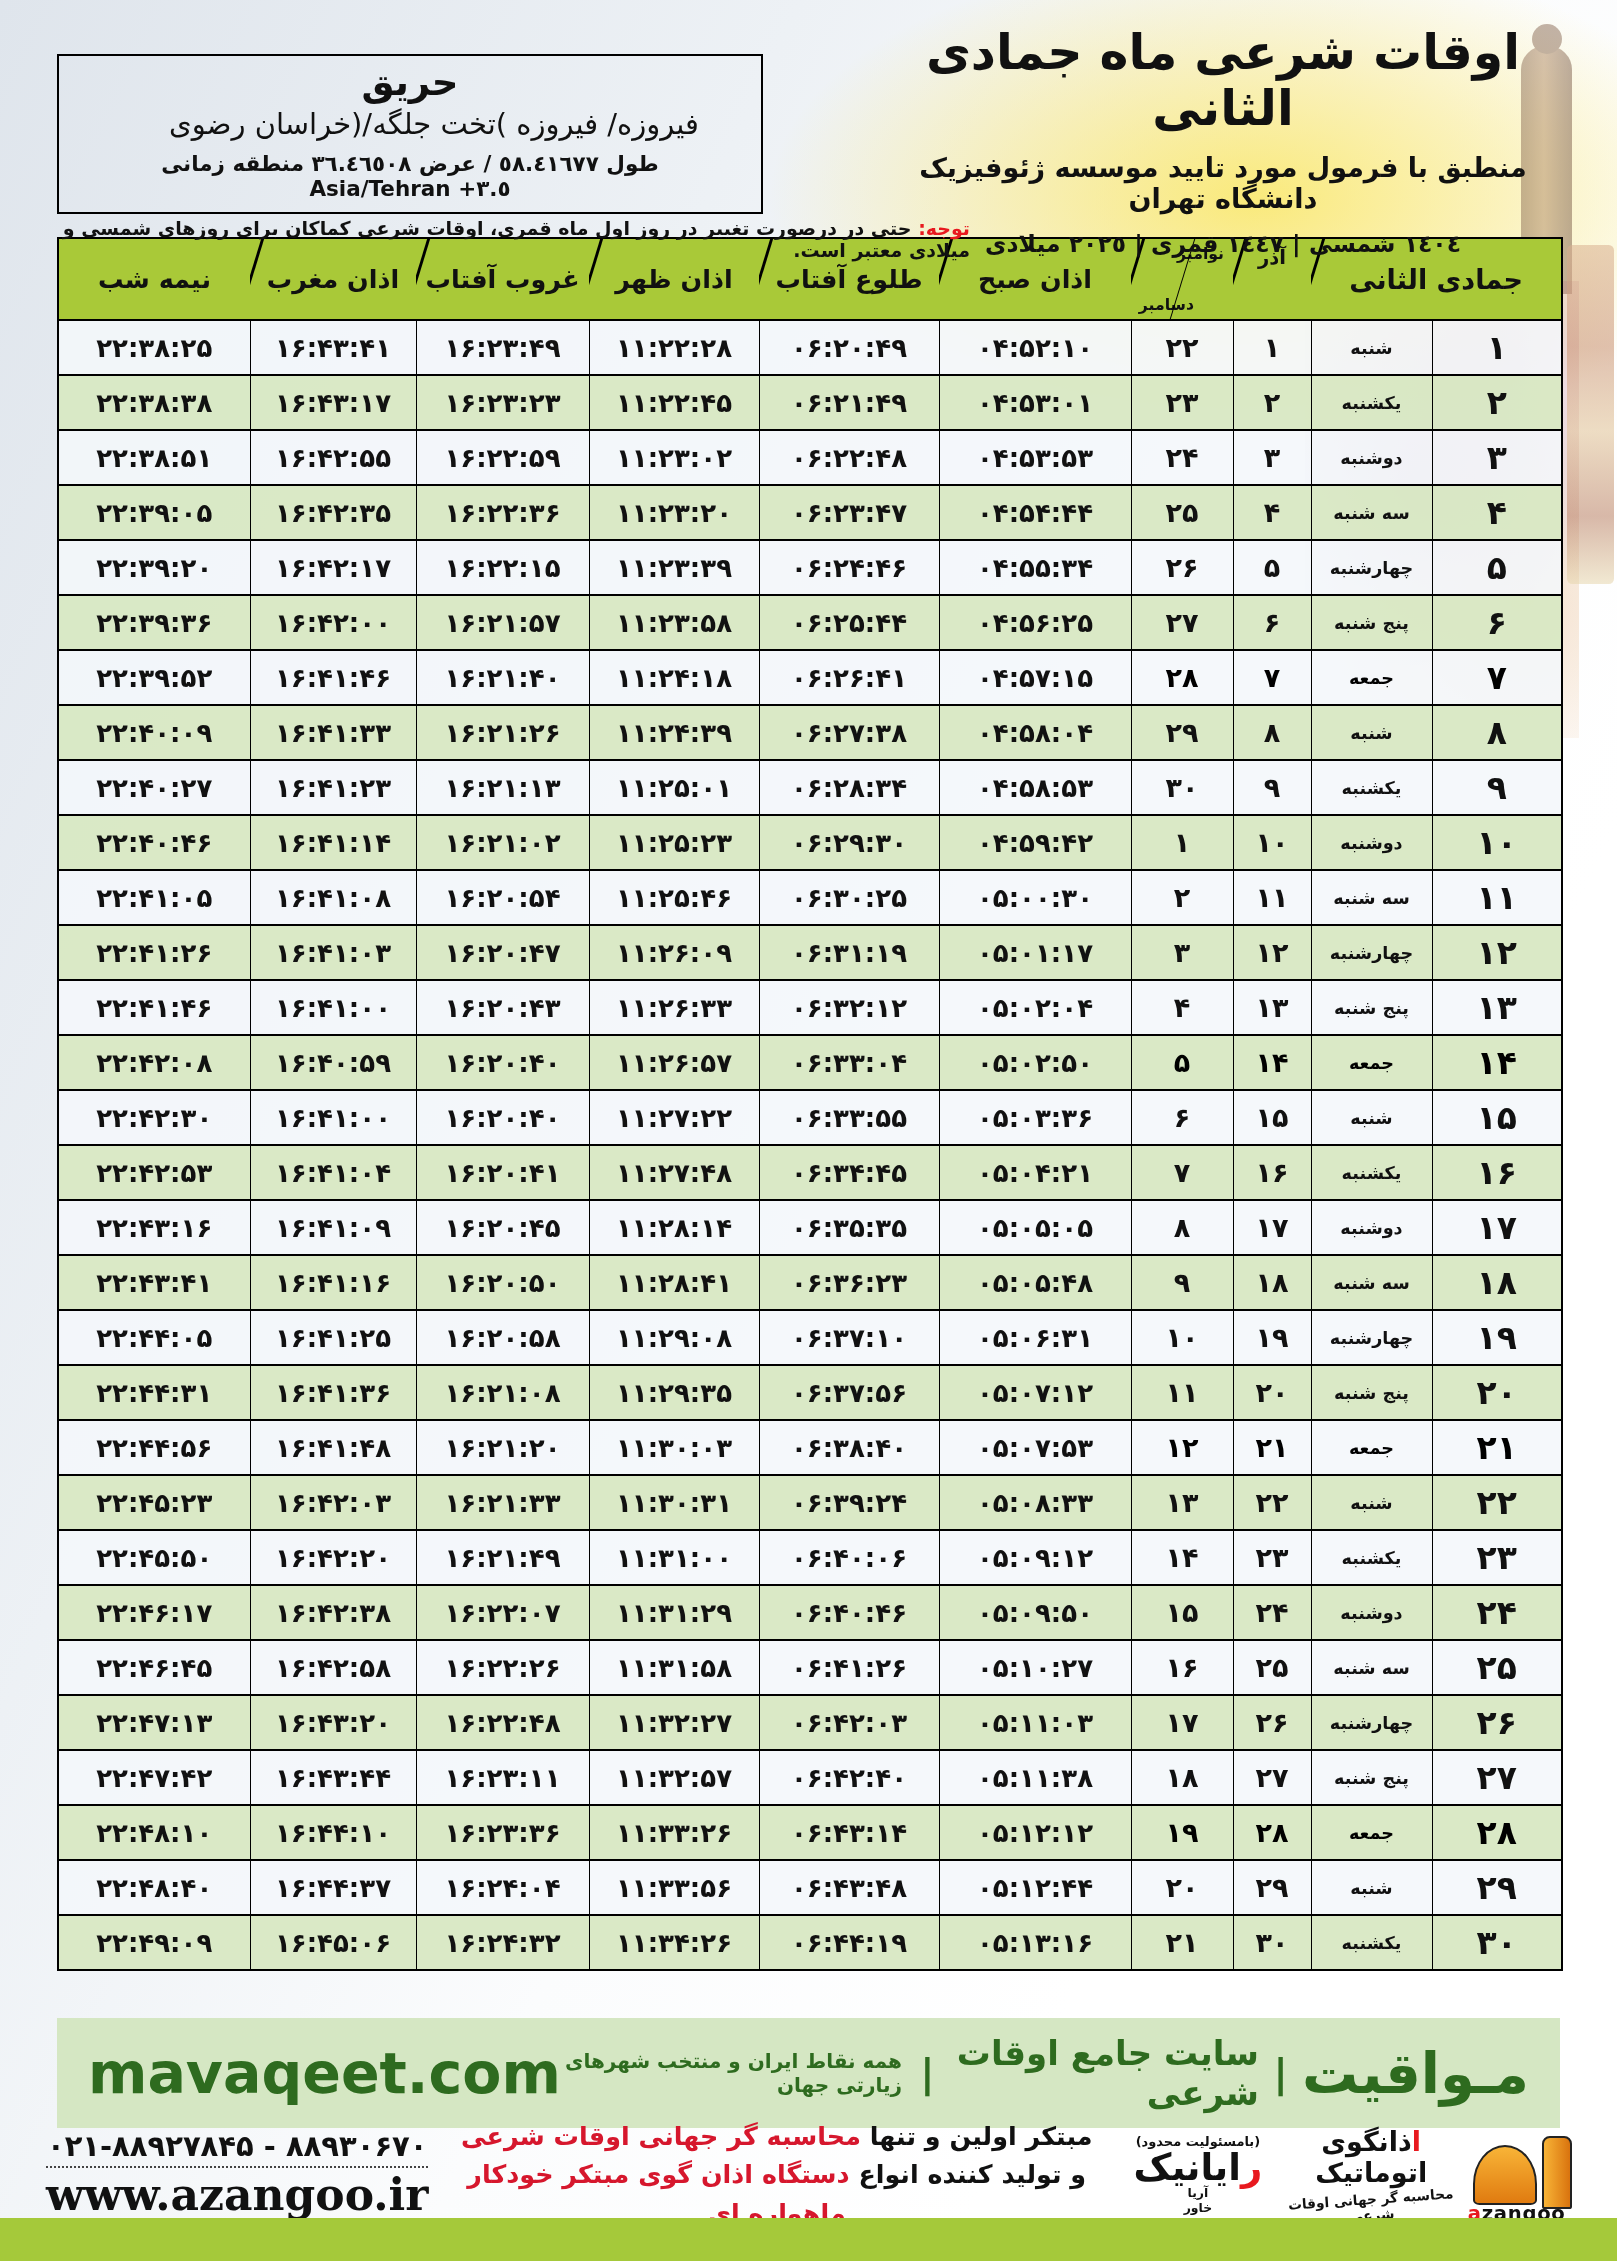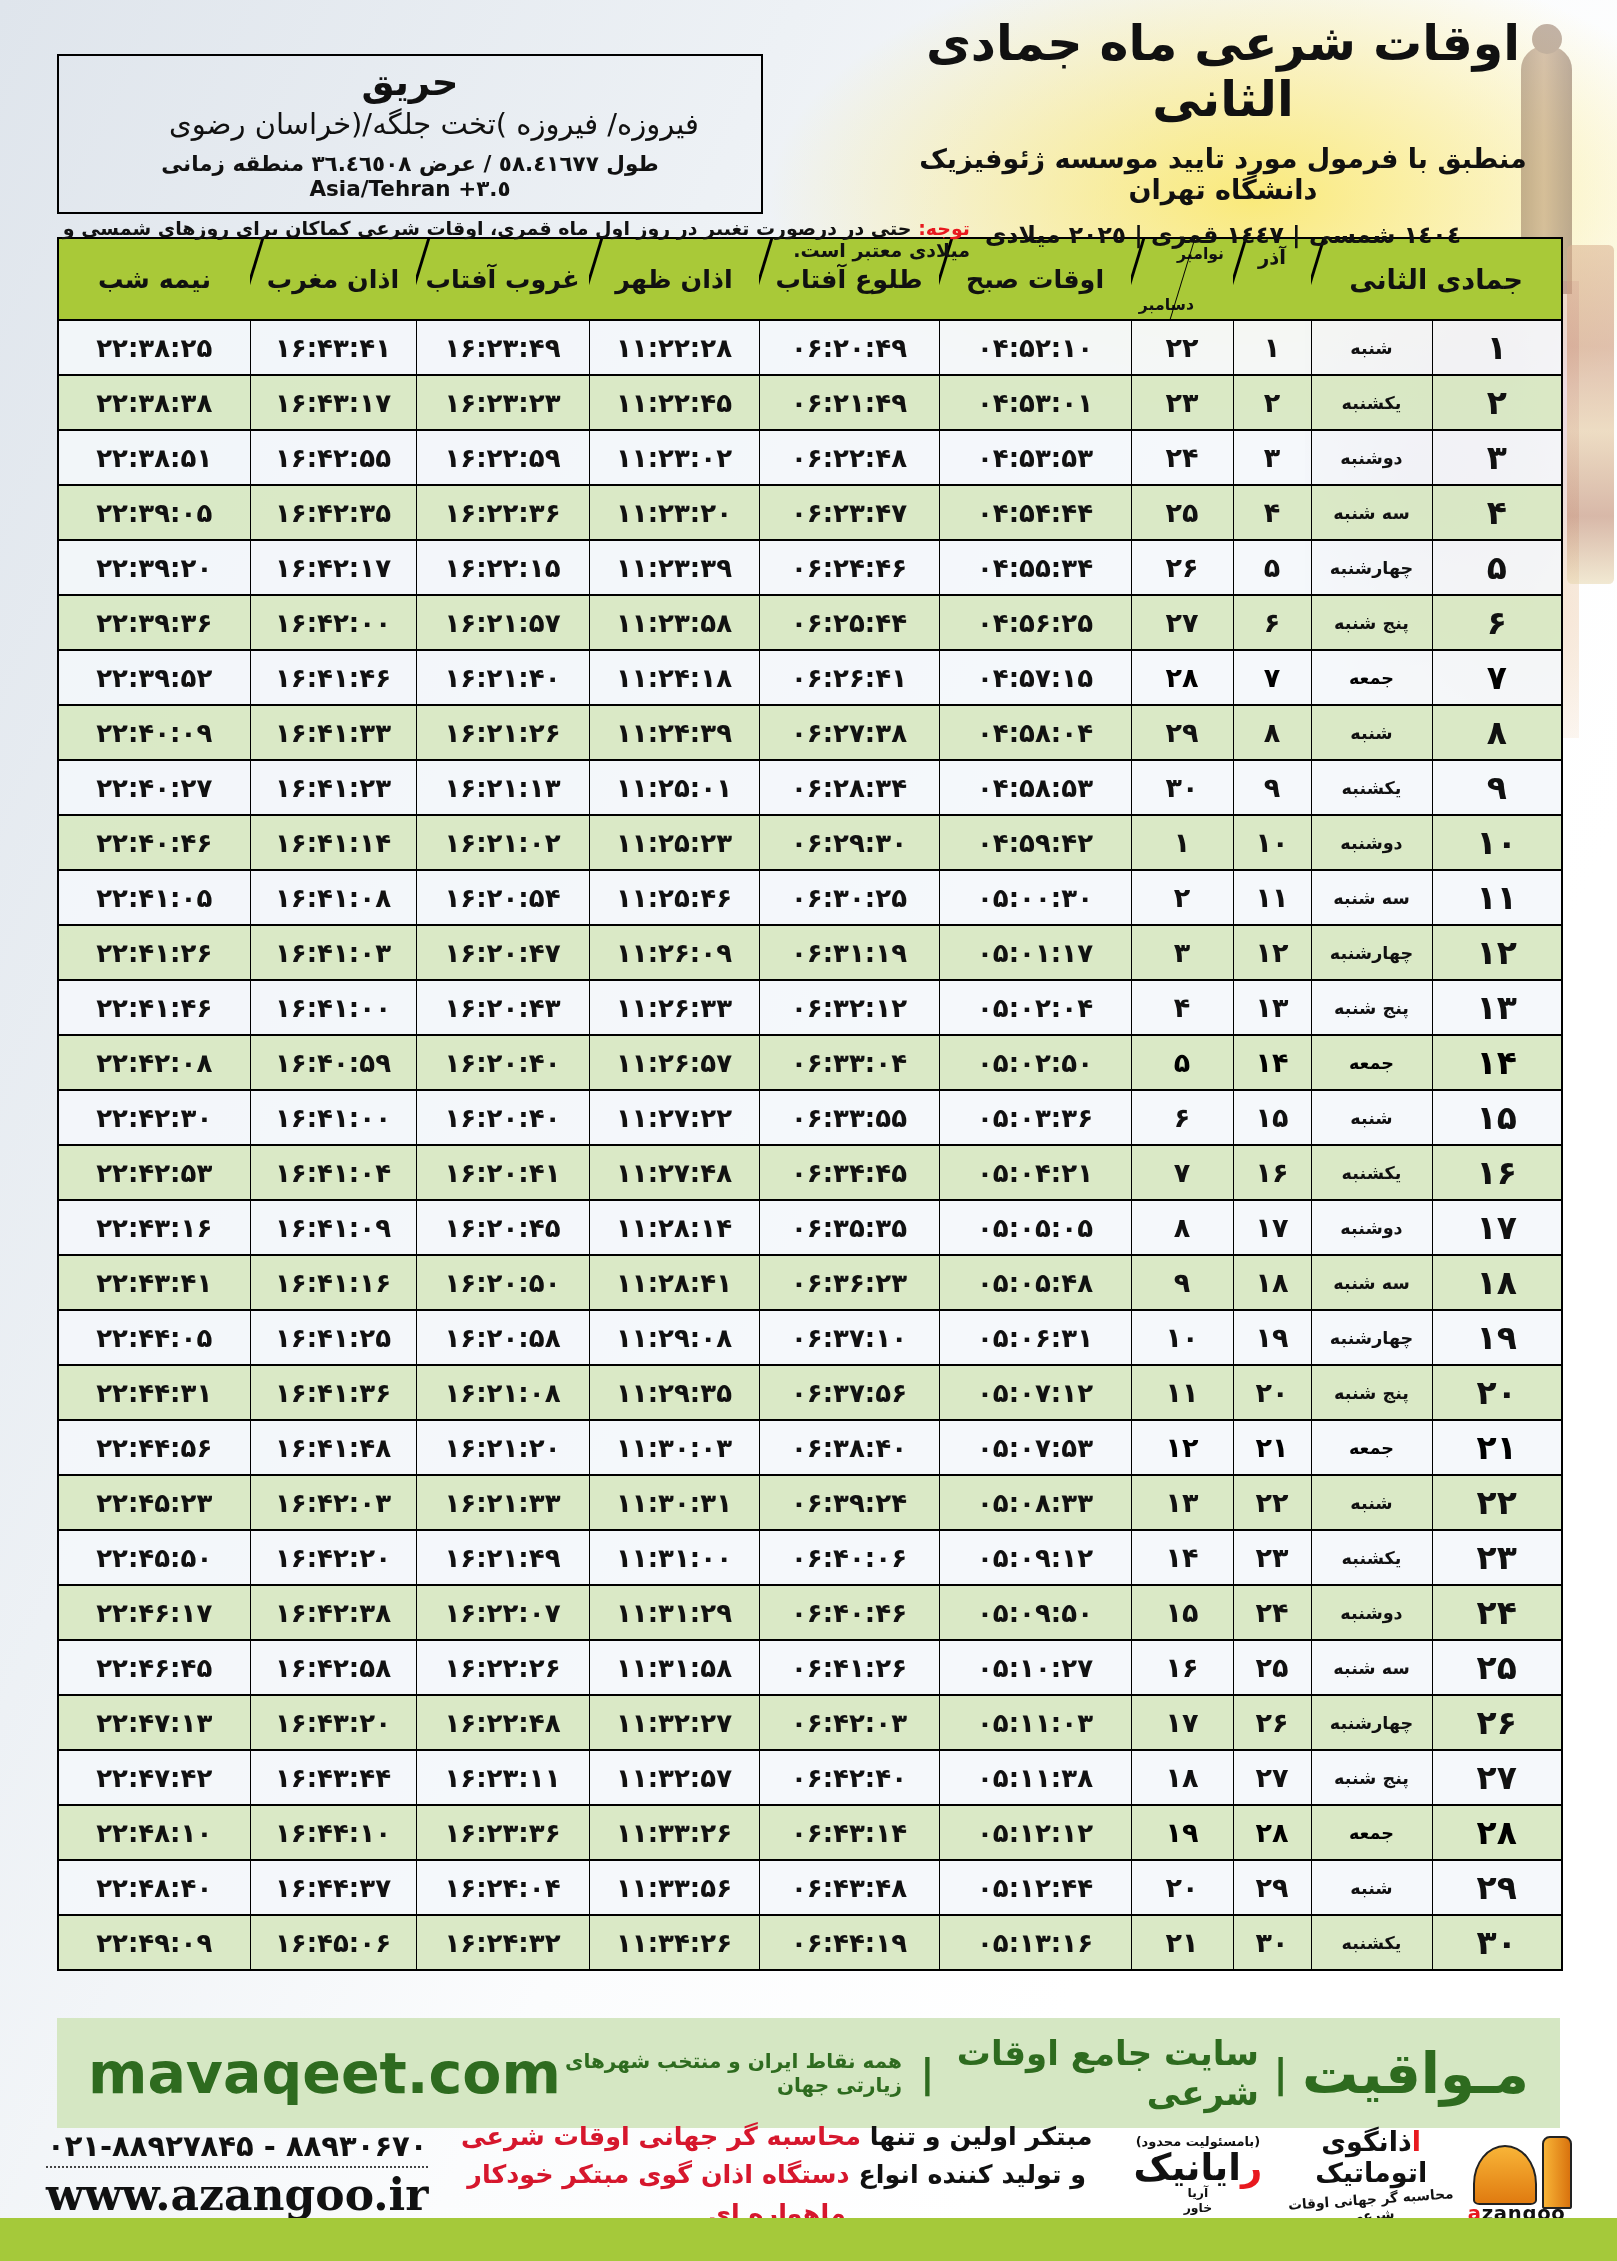--- a/index.html
+++ b/index.html
@@ -28,21 +28,21 @@
   .loc-box{position:absolute;left:57px;top:54px;width:706px;height:160px;border:2px solid #000;
     box-sizing:border-box;z-index:2;text-align:center;direction:rtl;padding-top:6.5px;}
   .loc-name{font-size:37px;font-weight:bold;line-height:1.1;}
   .loc-region{font-size:29px;margin-top:3.9px;padding-left:48px;}
   .loc-coords{font-size:21.5px;font-weight:bold;margin-top:10.4px;direction:rtl;}
   .loc-coords .tz{direction:ltr;unicode-bidi:isolate;display:inline-block;}
   .note-line{position:absolute;left:57px;top:217px;width:913px;font-size:19px;font-weight:bold;
     direction:rtl;text-align:right;z-index:2;}
   .note-line .red{color:#e8191f;}
 
-  .title-block{position:absolute;right:69px;top:16px;width:652px;text-align:center;direction:rtl;z-index:2;}
+  .title-block{position:absolute;right:69px;top:25px;width:652px;text-align:center;direction:rtl;z-index:2;}
   .main-title{font-size:49px;font-weight:bold;line-height:1.15;}
   .sub-title{font-size:27px;font-weight:bold;margin-top:14.4px;}
   .date-line{font-size:23.5px;font-weight:bold;margin-top:15.7px;}
 
   
   .ptable{position:absolute;left:57px;top:237px;width:1506px;z-index:1;
     border-collapse:collapse;table-layout:fixed;direction:rtl;background:rgba(255,255,255,.35);}
   .ptable,.ptable td{border:1.3px solid #000;}
   .ptable{border-width:2.6px;}
   .ptable td{border-top-width:2.6px;border-bottom-width:2.6px;height:55px;box-sizing:border-box;
@@ -147,21 +147,21 @@
       <col style="width:192px">
   </colgroup>
   <thead>
     <tr>
       <th class="h-month" colspan="2">جمادی الثانی</th>
       <th class="h-azar">آذر</th>
       <th class="h-nov">
         <span class="nov">نوامبر</span>
         <span class="dec">دسامبر</span>
       </th>
-      <th class="h-time">اوقات صبح</th>
+      <th class="h-time">اذان صبح</th>
       <th class="h-time">طلوع آفتاب</th>
       <th class="h-time">اذان ظهر</th>
       <th class="h-time">غروب آفتاب</th>
       <th class="h-time">اذان مغرب</th>
       <th class="h-time">نیمه شب</th>
     </tr>
   </thead>
   <tbody>
       <tr>
     <td class="c-day">۱</td>

